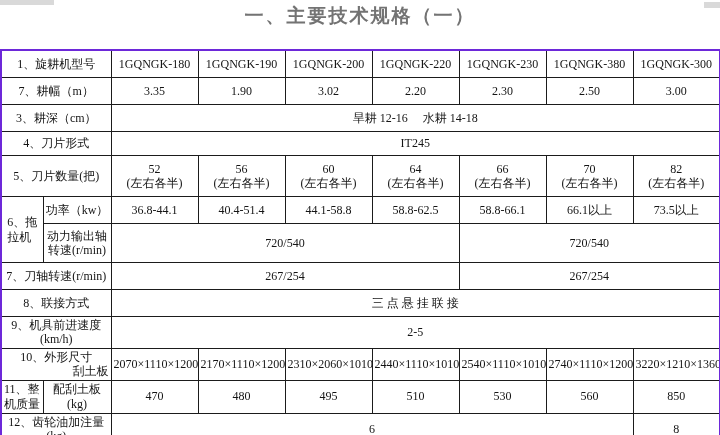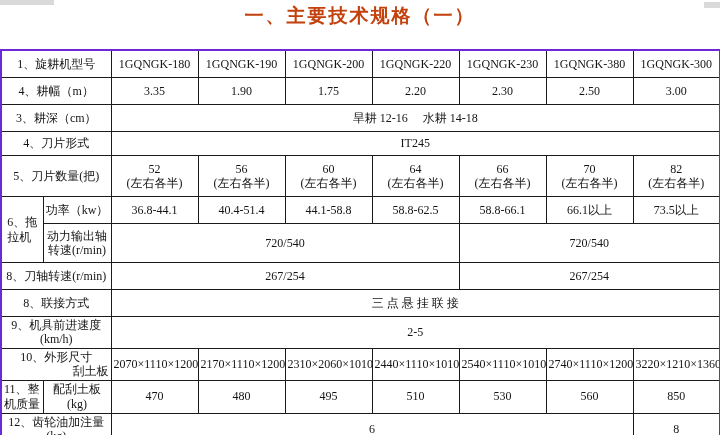--- a/index.html
+++ b/index.html
@@ -5,21 +5,21 @@
   html,body{margin:0;padding:0;}
   body{
     width:720px;height:435px;background:#ffffff;position:relative;overflow:hidden;
     font-family:"Liberation Serif","DejaVu Serif",serif;color:#141414;
   }
   .artifact{position:absolute;background:#d9d9d9;}
   .artifact.tl{left:0;top:0;width:54px;height:5px;}
   .artifact.tr{right:0;top:2px;width:16px;height:6px;}
   .title{
     font-family:"Liberation Sans","DejaVu Sans",sans-serif;font-weight:bold;
-    font-size:19px;text-align:center;margin:3px 0 2px 0;letter-spacing:2px;color:#c2410c;
+    font-size:19px;text-align:center;margin:3px 0 2px 0;letter-spacing:2px;color:#737373;
   }
   table.spec{
     border-collapse:collapse;table-layout:fixed;width:719px;
     border:2px solid #6d28d9;margin-left:0;margin-top:20px;
   }
   table.spec td{
     border:1px solid #1b1b1b;font-size:12px;text-align:center;vertical-align:middle;
     padding:1px 2px;line-height:1.2;overflow:hidden;
   }
   td.lab{text-align:left;padding-left:4px;font-size:13px;}
@@ -66,24 +66,24 @@
     <td>1GQNGK-180</td>
     <td>1GQNGK-190</td>
     <td>1GQNGK-200</td>
     <td>1GQNGK-220</td>
     <td>1GQNGK-230</td>
     <td>1GQNGK-380</td>
     <td>1GQNGK-300</td>
   </tr>
 
   <tr class="h26">
-    <td colspan="2" class="lab">4、耕幅（m）</td>
+    <td colspan="2" class="lab">7、耕幅（m）</td>
     <td>3.35</td>
     <td>1.90</td>
-    <td>1.75</td>
+    <td>3.02</td>
     <td>2.20</td>
     <td>2.30</td>
     <td>2.50</td>
     <td>3.00</td>
   </tr>
 
   <tr class="h26">
     <td colspan="2" class="lab">3、耕深（cm）</td>
     <td colspan="7">旱耕 12-16　 水耕 14-18</td>
   </tr>
@@ -116,21 +116,21 @@
     <td>73.5以上</td>
   </tr>
 
   <tr class="h38">
     <td class="sublab">动力输出轴转速(r/min)</td>
     <td colspan="4">720/540</td>
     <td colspan="3">720/540</td>
   </tr>
 
   <tr class="h26">
-    <td colspan="2" class="lab sm">8、刀轴转速(r/min)</td>
+    <td colspan="2" class="lab sm">7、刀轴转速(r/min)</td>
     <td colspan="4">267/254</td>
     <td colspan="3">267/254</td>
   </tr>
 
   <tr class="h26">
     <td colspan="2" class="lab">8、联接方式</td>
     <td colspan="7">三 点 悬 挂 联 接</td>
   </tr>
 
   <tr class="h29">

